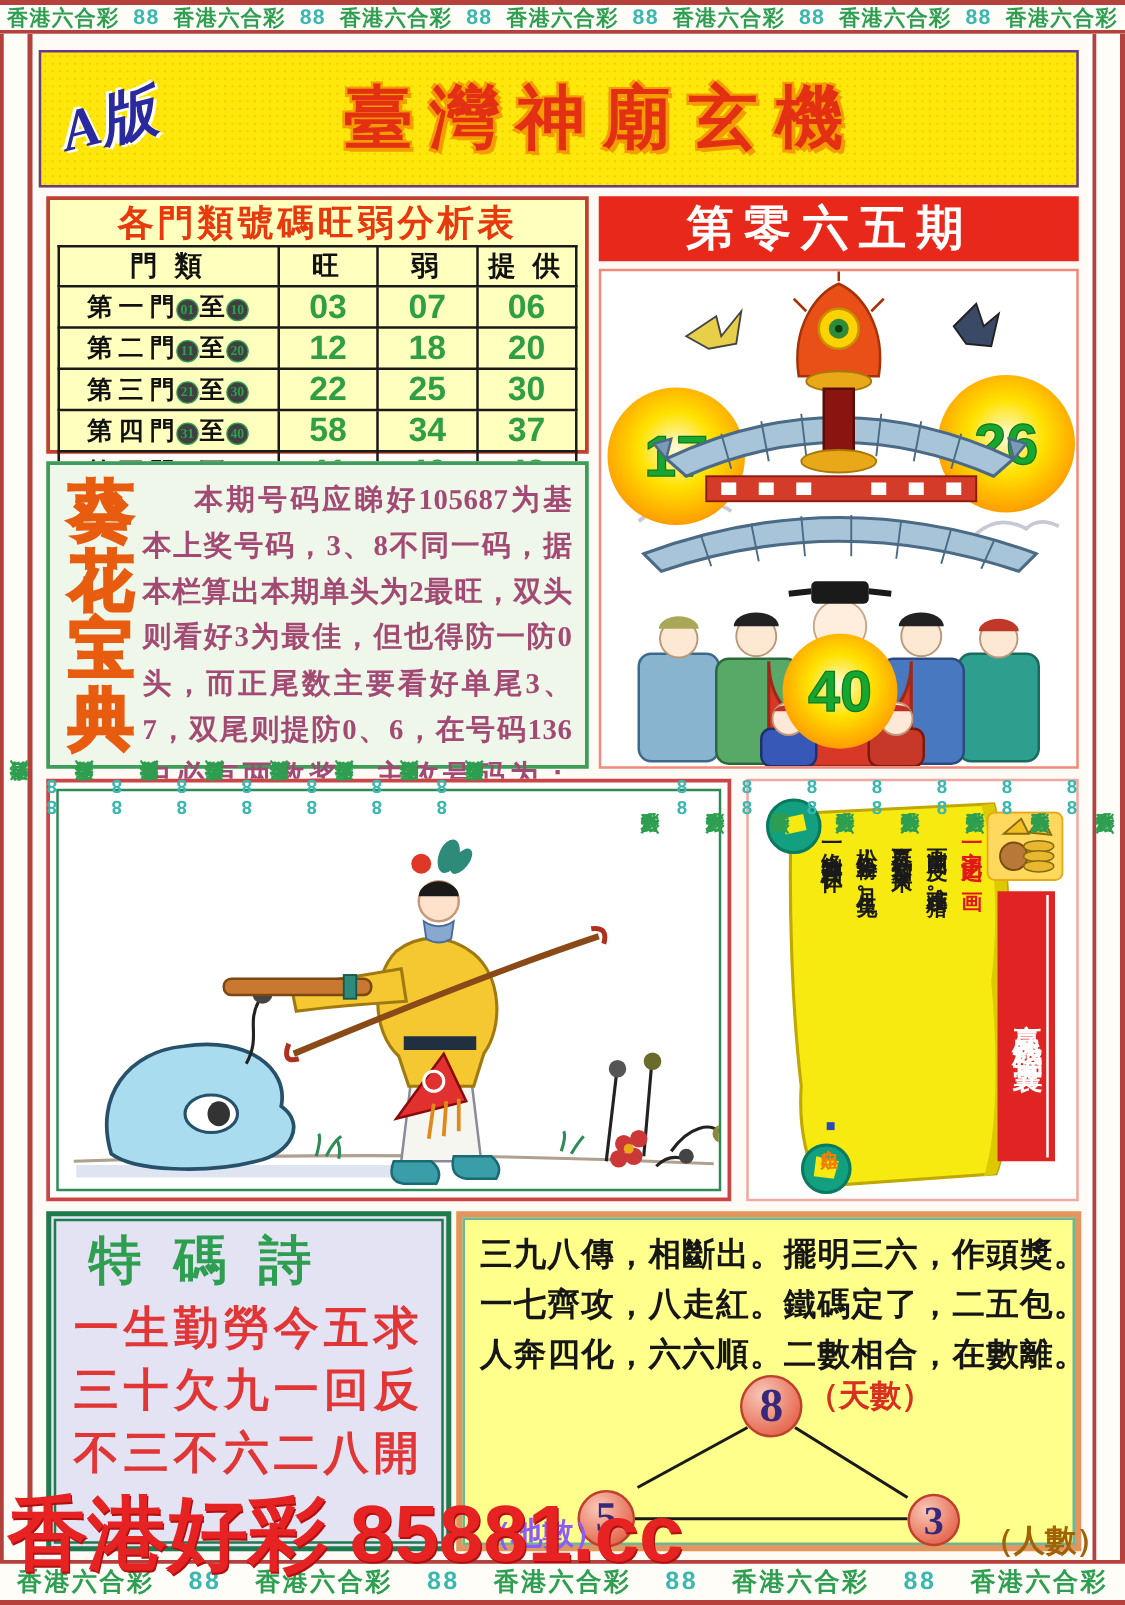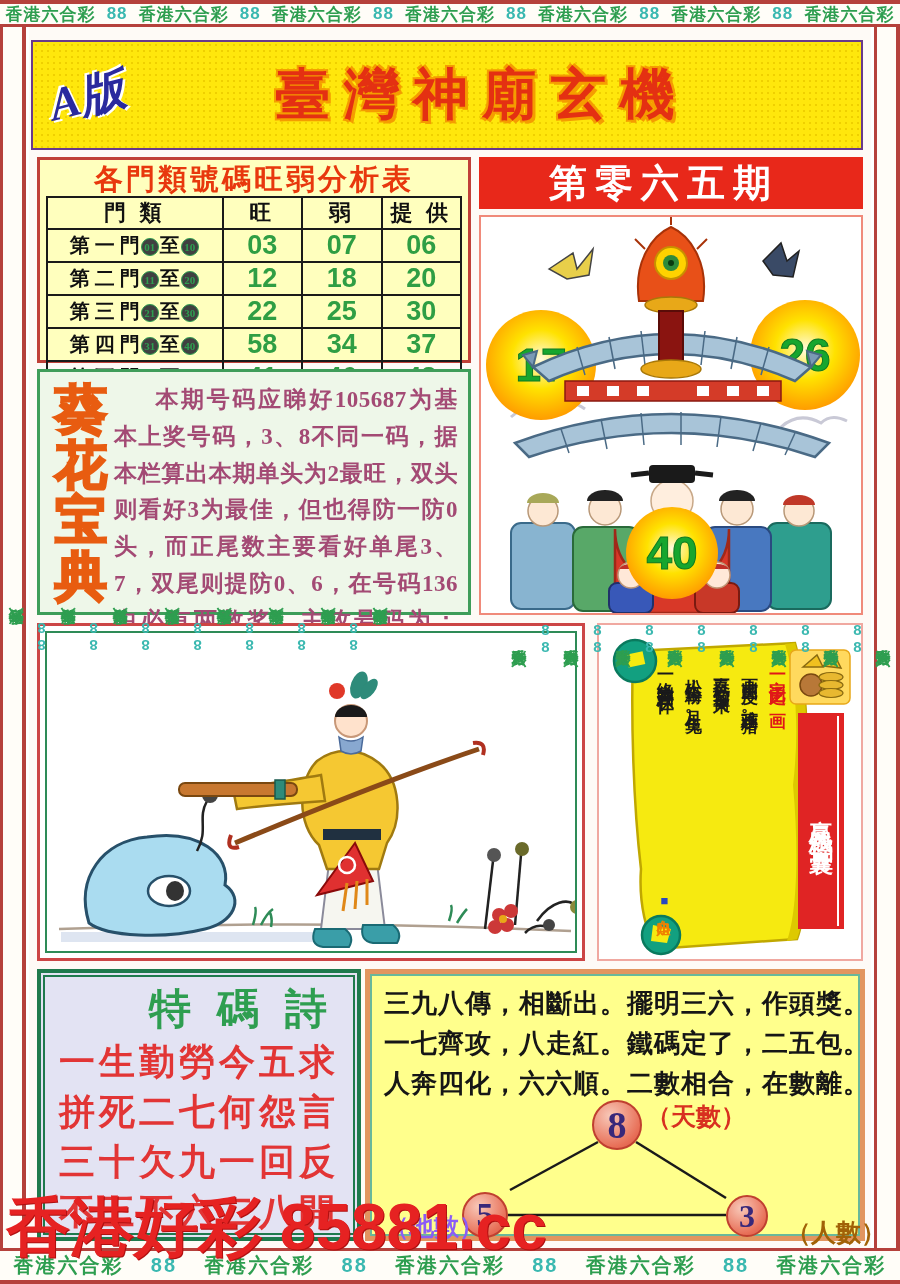--- a/index.html
+++ b/index.html
@@ -152,21 +152,21 @@
 
   
   .poem-box {
     position:absolute; left:8px; top:942px; width:324px; height:272px;
     background:#e3e3f3; border:4px solid #1f7a4d; padding:8px 4px 0;
   }
   .poem-box::before {
     content:""; position:absolute; inset:2px; border:2px solid #1f7a4d; pointer-events:none;
   }
   .poem-title {
-    text-align:right; font-size:42px; font-weight:900; color:#2e9e50;
+    text-align:left; font-size:42px; font-weight:900; color:#2e9e50;
     font-family:"Liberation Serif", serif; letter-spacing:26px; padding-left:26px;
     line-height:56px;
   }
   .poem-line {
     text-align:center; font-size:36px; font-weight:900; color:#e23535;
     font-family:"Liberation Serif", serif; letter-spacing:4px; line-height:50px;
     white-space:nowrap;
   }
 
   
@@ -536,21 +536,20 @@
             <ellipse cx="42" cy="36" rx="12" ry="4.5"></ellipse>
             <ellipse cx="42" cy="44" rx="12" ry="4.5"></ellipse>
         </g>
       </svg>
       <div class="win-bar">赢钱锦囊</div>
     </div>
 
     <div class="poem-box">
       <div class="poem-title">特碼詩</div>
       <div class="poem-line">一生勤勞今五求</div>
-      <div class="poem-line">拼死二七何怨言</div>
       <div class="poem-line">三十欠九一回反</div>
       <div class="poem-line">不三不六二八開</div>
     </div>
 
     <div class="bottom-box">
       <div class="bb-lines">
         <div class="bb-line">三九八傳，相斷出。擺明三六，作頭獎。</div>
         <div class="bb-line">一七齊攻，八走紅。鐵碼定了，二五包。</div>
         <div class="bb-line">人奔四化，六六順。二數相合，在數離。</div>
       </div>

